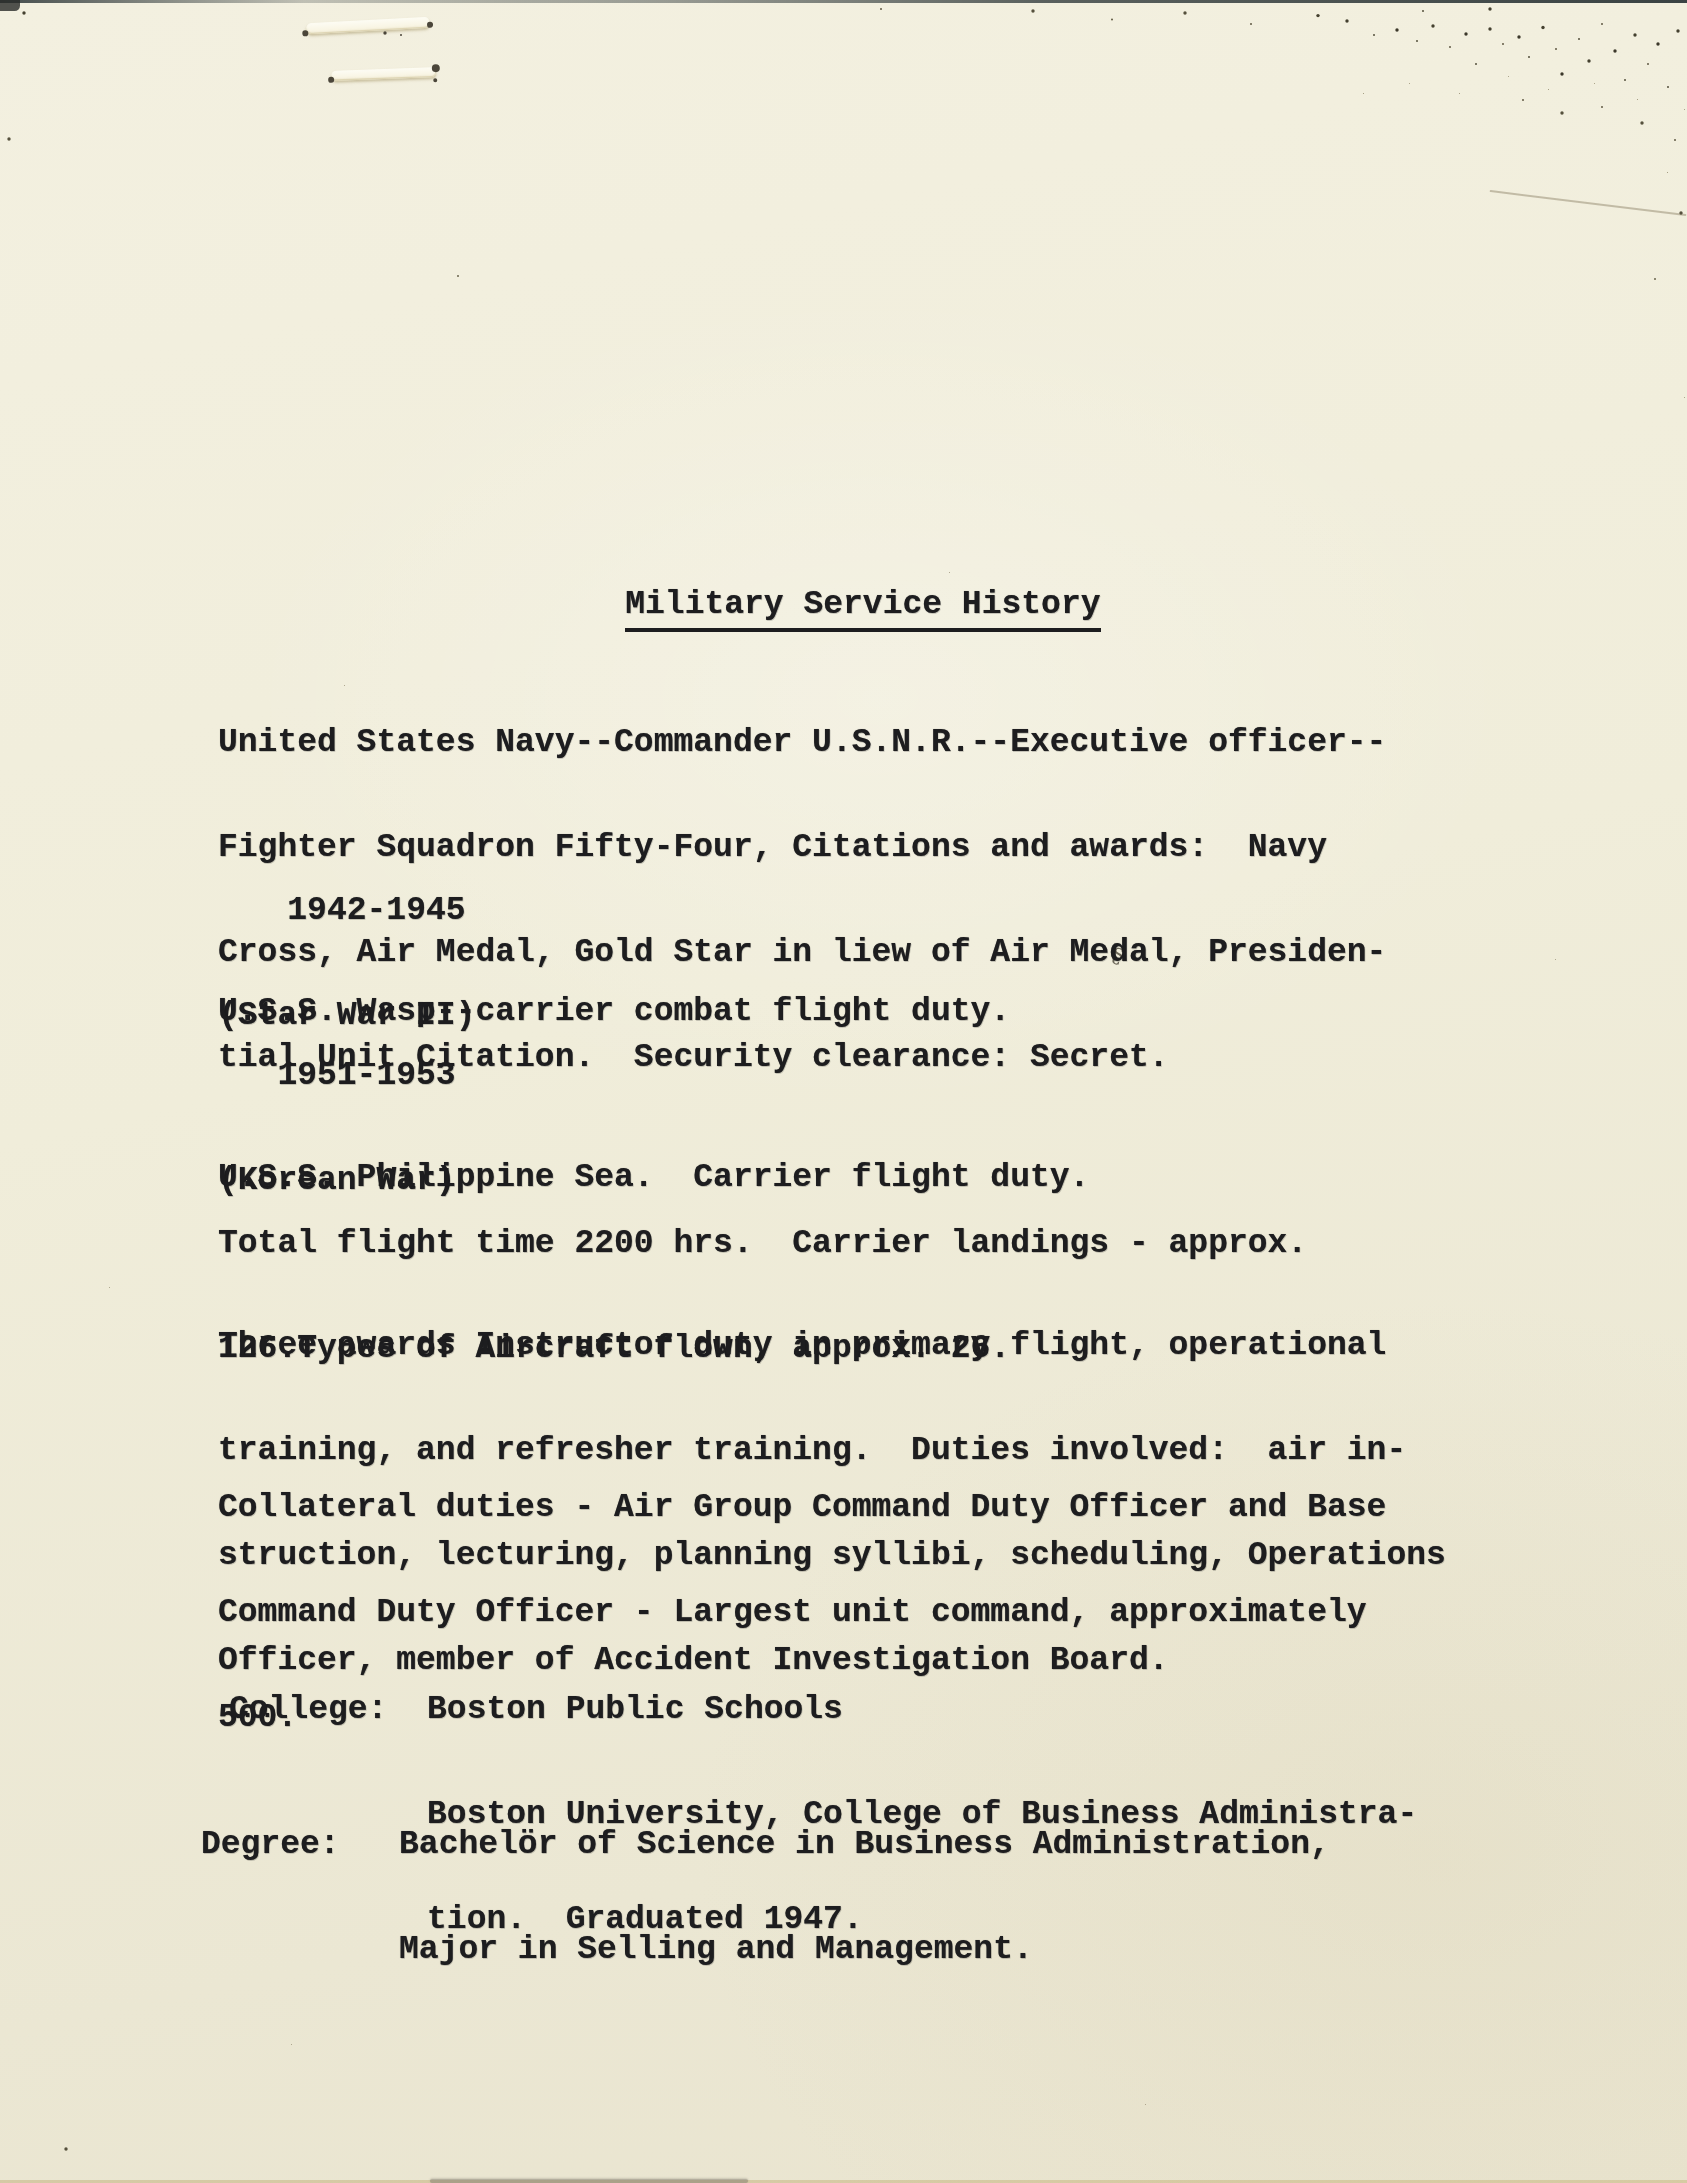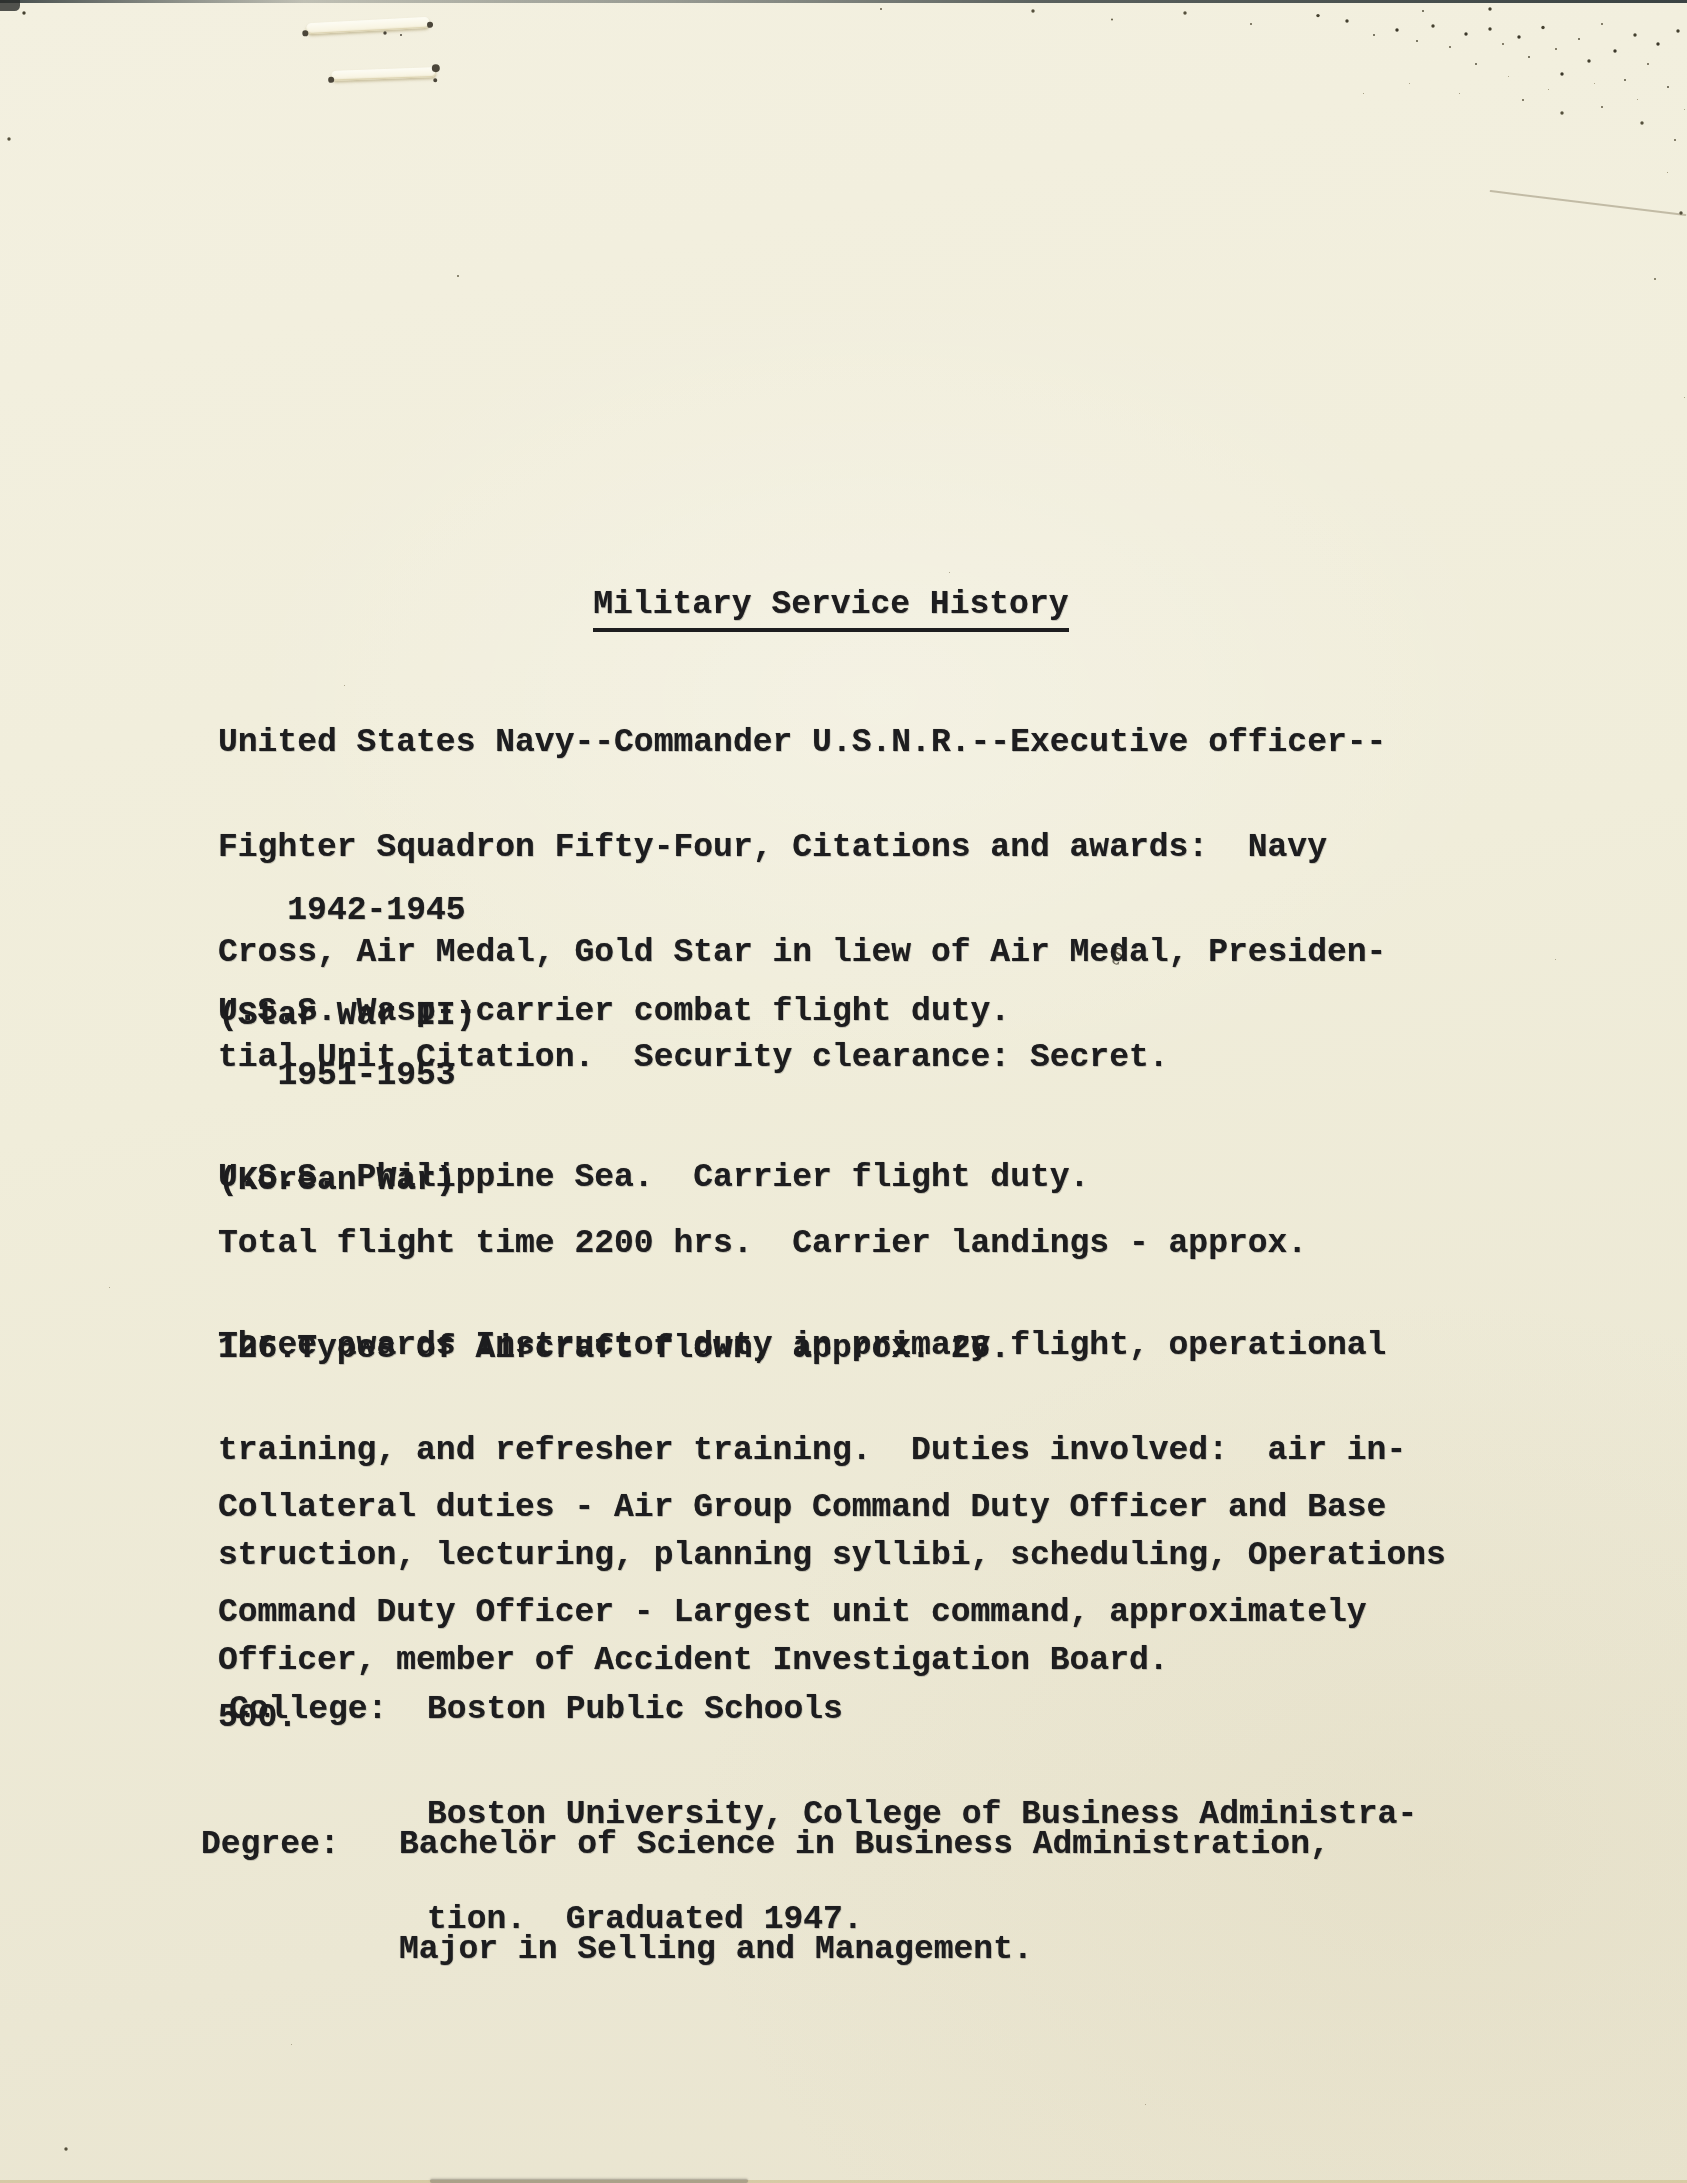--- a/index.html
+++ b/index.html
@@ -133,21 +133,21 @@
     <div class="staple-dot" style="right:-4px; top:-2.6px; width:8px; height:8px;"></div>
     <div class="staple-dot" style="right:-1.3px; top:10.6px; width:4px; height:4px;"></div>
   </div>
   <div class="scratch"></div>
   <div class="speckles-dark"></div>
   <div class="speckles-light"></div>
   <div class="squiggle">ʂ</div>
   <div class="bottom-edge"></div>
   <div class="bottom-smudge"></div>
 
-  <div class="tblock" style="left:514px; top:552px;">
+  <div class="tblock" style="left:546px; top:552px;">
     <span class="title-underline">Military Service History</span>
   </div>
 
   <div class="tblock" style="left:218px; top:655px;">
     <div class="line">United States Navy--Commander U.S.N.R.--Executive officer--</div>
     <div class="line">Fighter Squadron Fifty-Four, Citations and awards:  Navy</div>
     <div class="line">Cross, Air Medal, Gold Star in liew of Air Medal, Presiden-</div>
     <div class="line">tial Unit Citation.  Security clearance: Secret.</div>
   </div>
 

